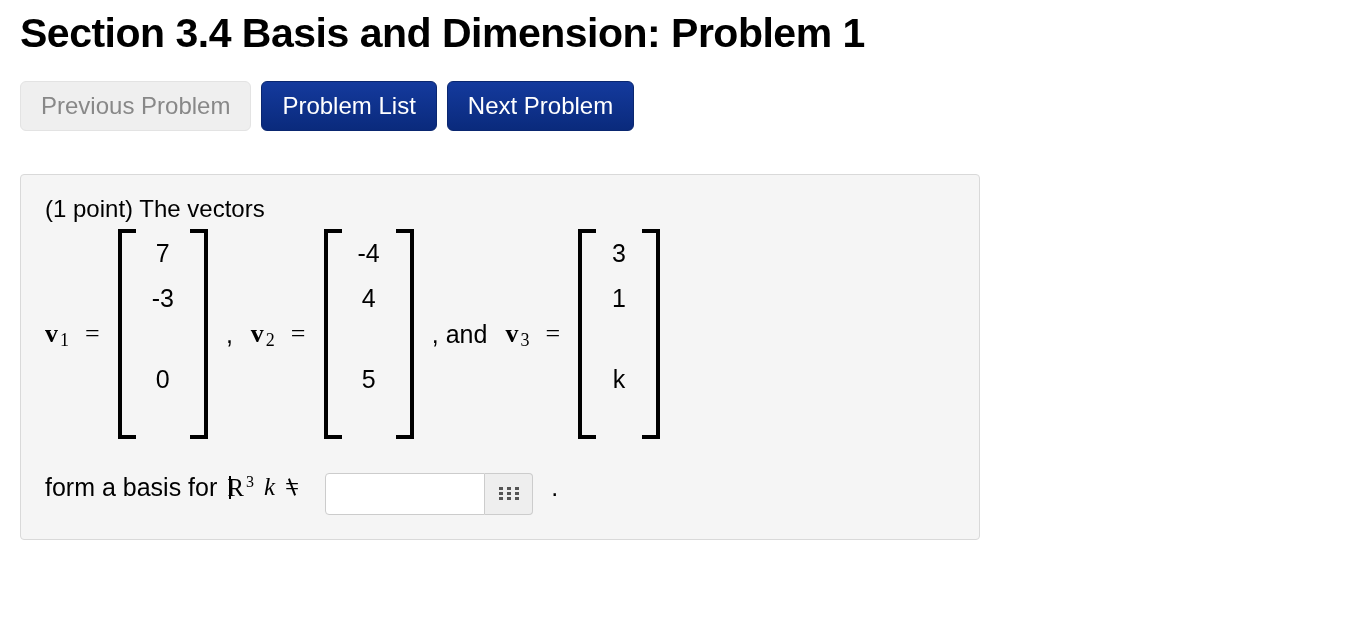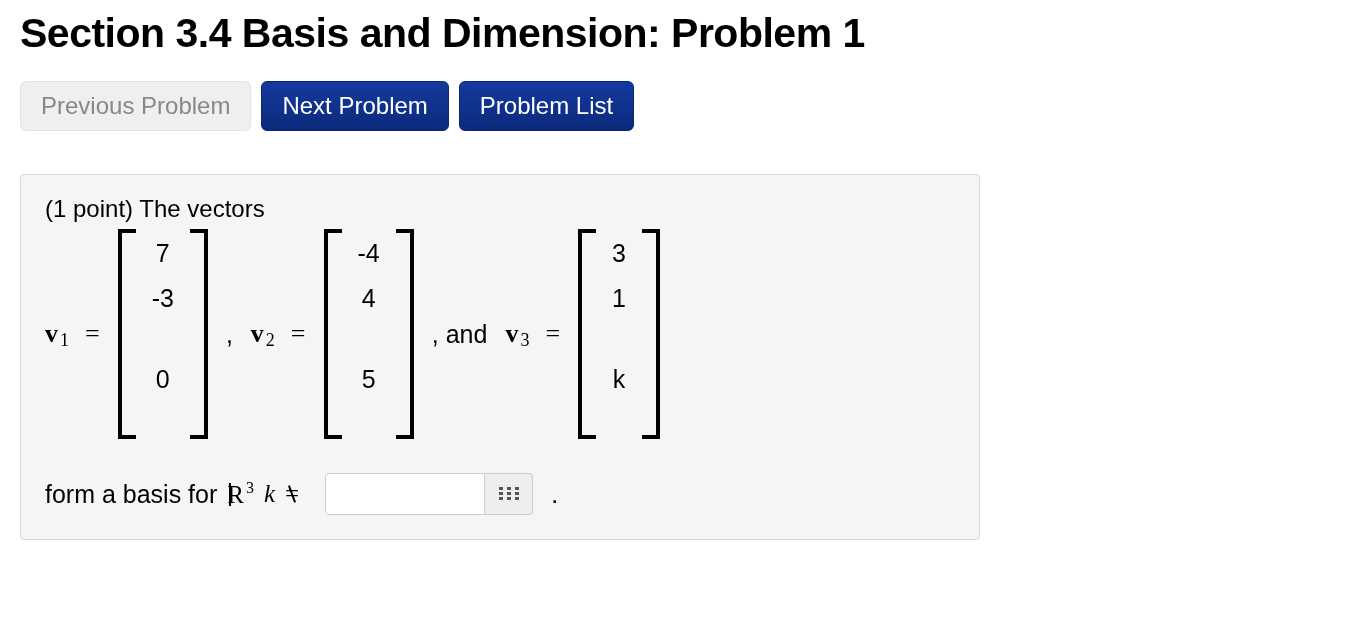--- a/index.html
+++ b/index.html
@@ -106,21 +106,21 @@
     min-width: 50px;
     font-size: 25px;
   }
   .mcol .cell { text-align: center; line-height: 1; }
   .mcol .cell.r0 { margin-top: 4px; }
   .mcol .cell.r1 { margin-top: 20px; }
   .mcol .cell.r2 { margin-top: 56px; }
   .sep { font-size: 25px; padding: 0 6px; }
   .bottom-row {
     display: flex;
-    align-items: center;
+    align-items: flex-start;
     gap: 10px;
     font-size: 25px;
   }
   .math-R {
     font-family: Georgia, "Times New Roman", serif;
     font-weight: normal;
     position: relative;
     display: inline-block;
     padding-right: 2px;
   }
@@ -178,22 +178,22 @@
   .keypad-btn svg { display: block; }
   .period { font-size: 25px; margin-left: 8px; }
 </style>
 </head>
 <body>
 
 <h1 class="title">Section 3.4 Basis and Dimension: Problem 1</h1>
 
 <div class="nav-row">
   <div class="btn btn-gray">Previous Problem</div>
+  <div class="btn btn-blue">Problem List</div>
   <div class="btn btn-blue">Next Problem</div>
-  <div class="btn btn-blue">Problem List</div>
 </div>
 
 <div class="panel">
   <p class="lead">(1 point) The vectors</p>
 
   <div class="vectors-row">
 
     <span class="vlabel">
       <span>v</span>
         <span class="sub">1</span>

